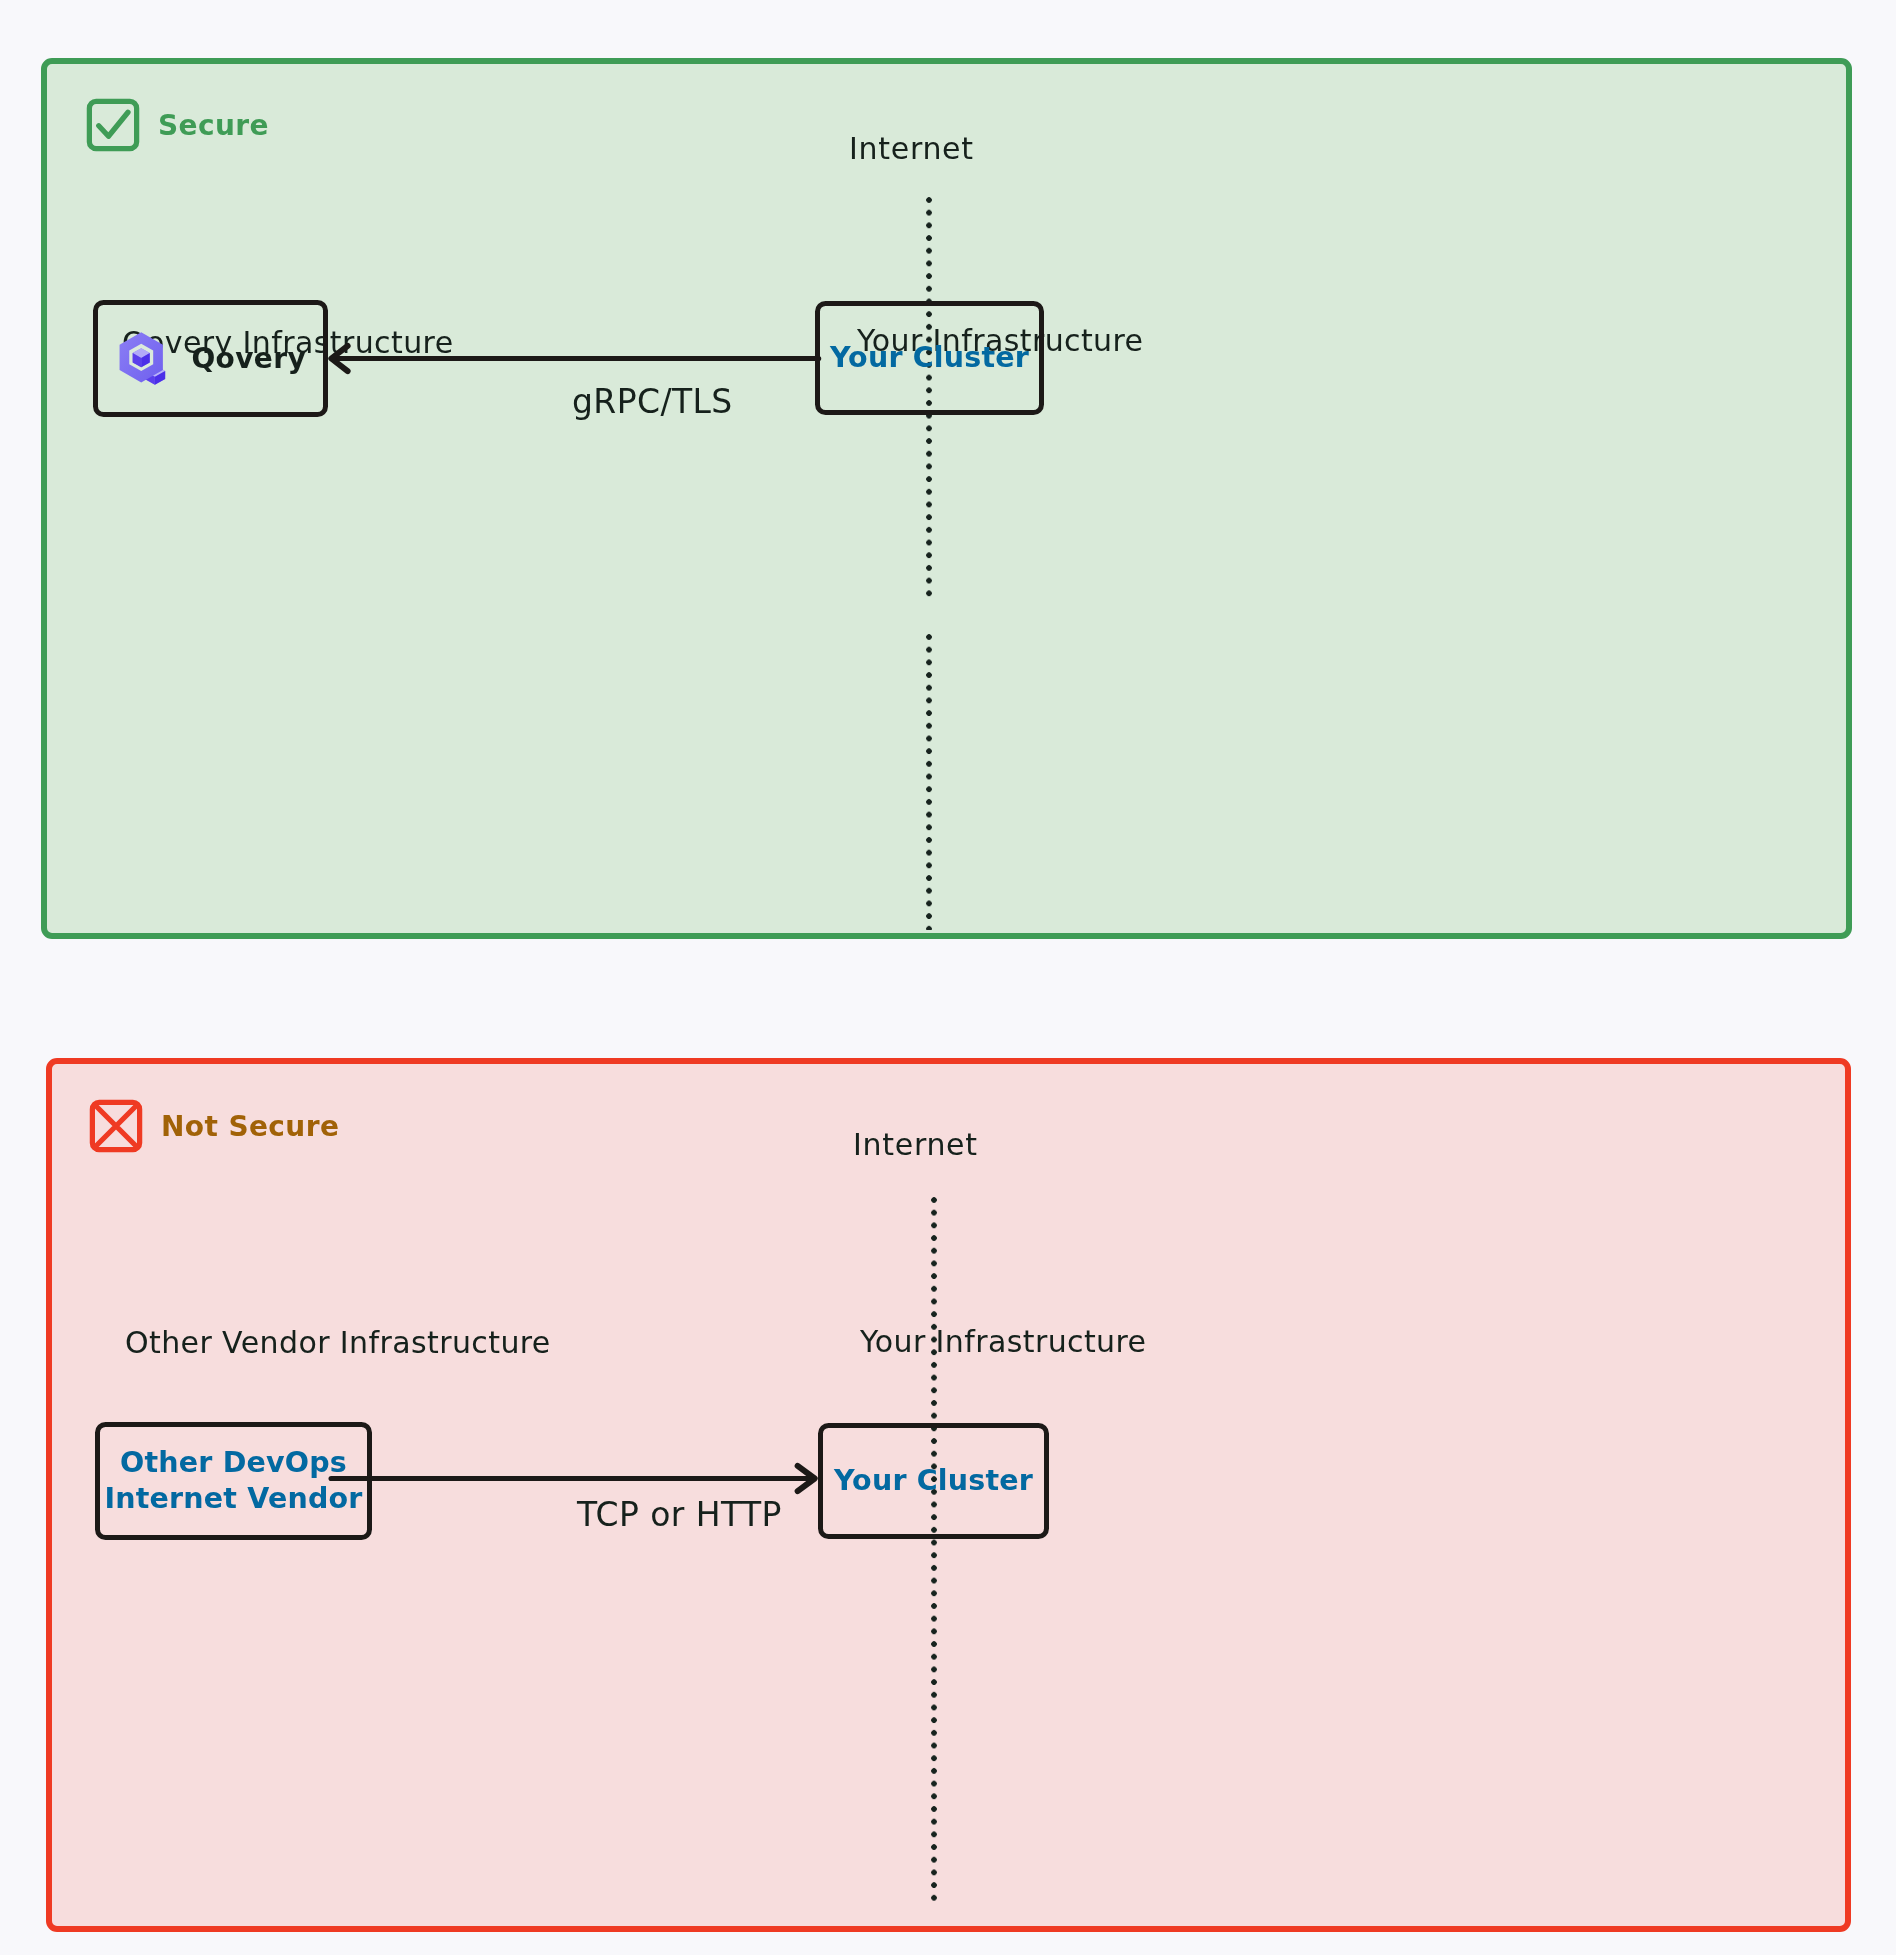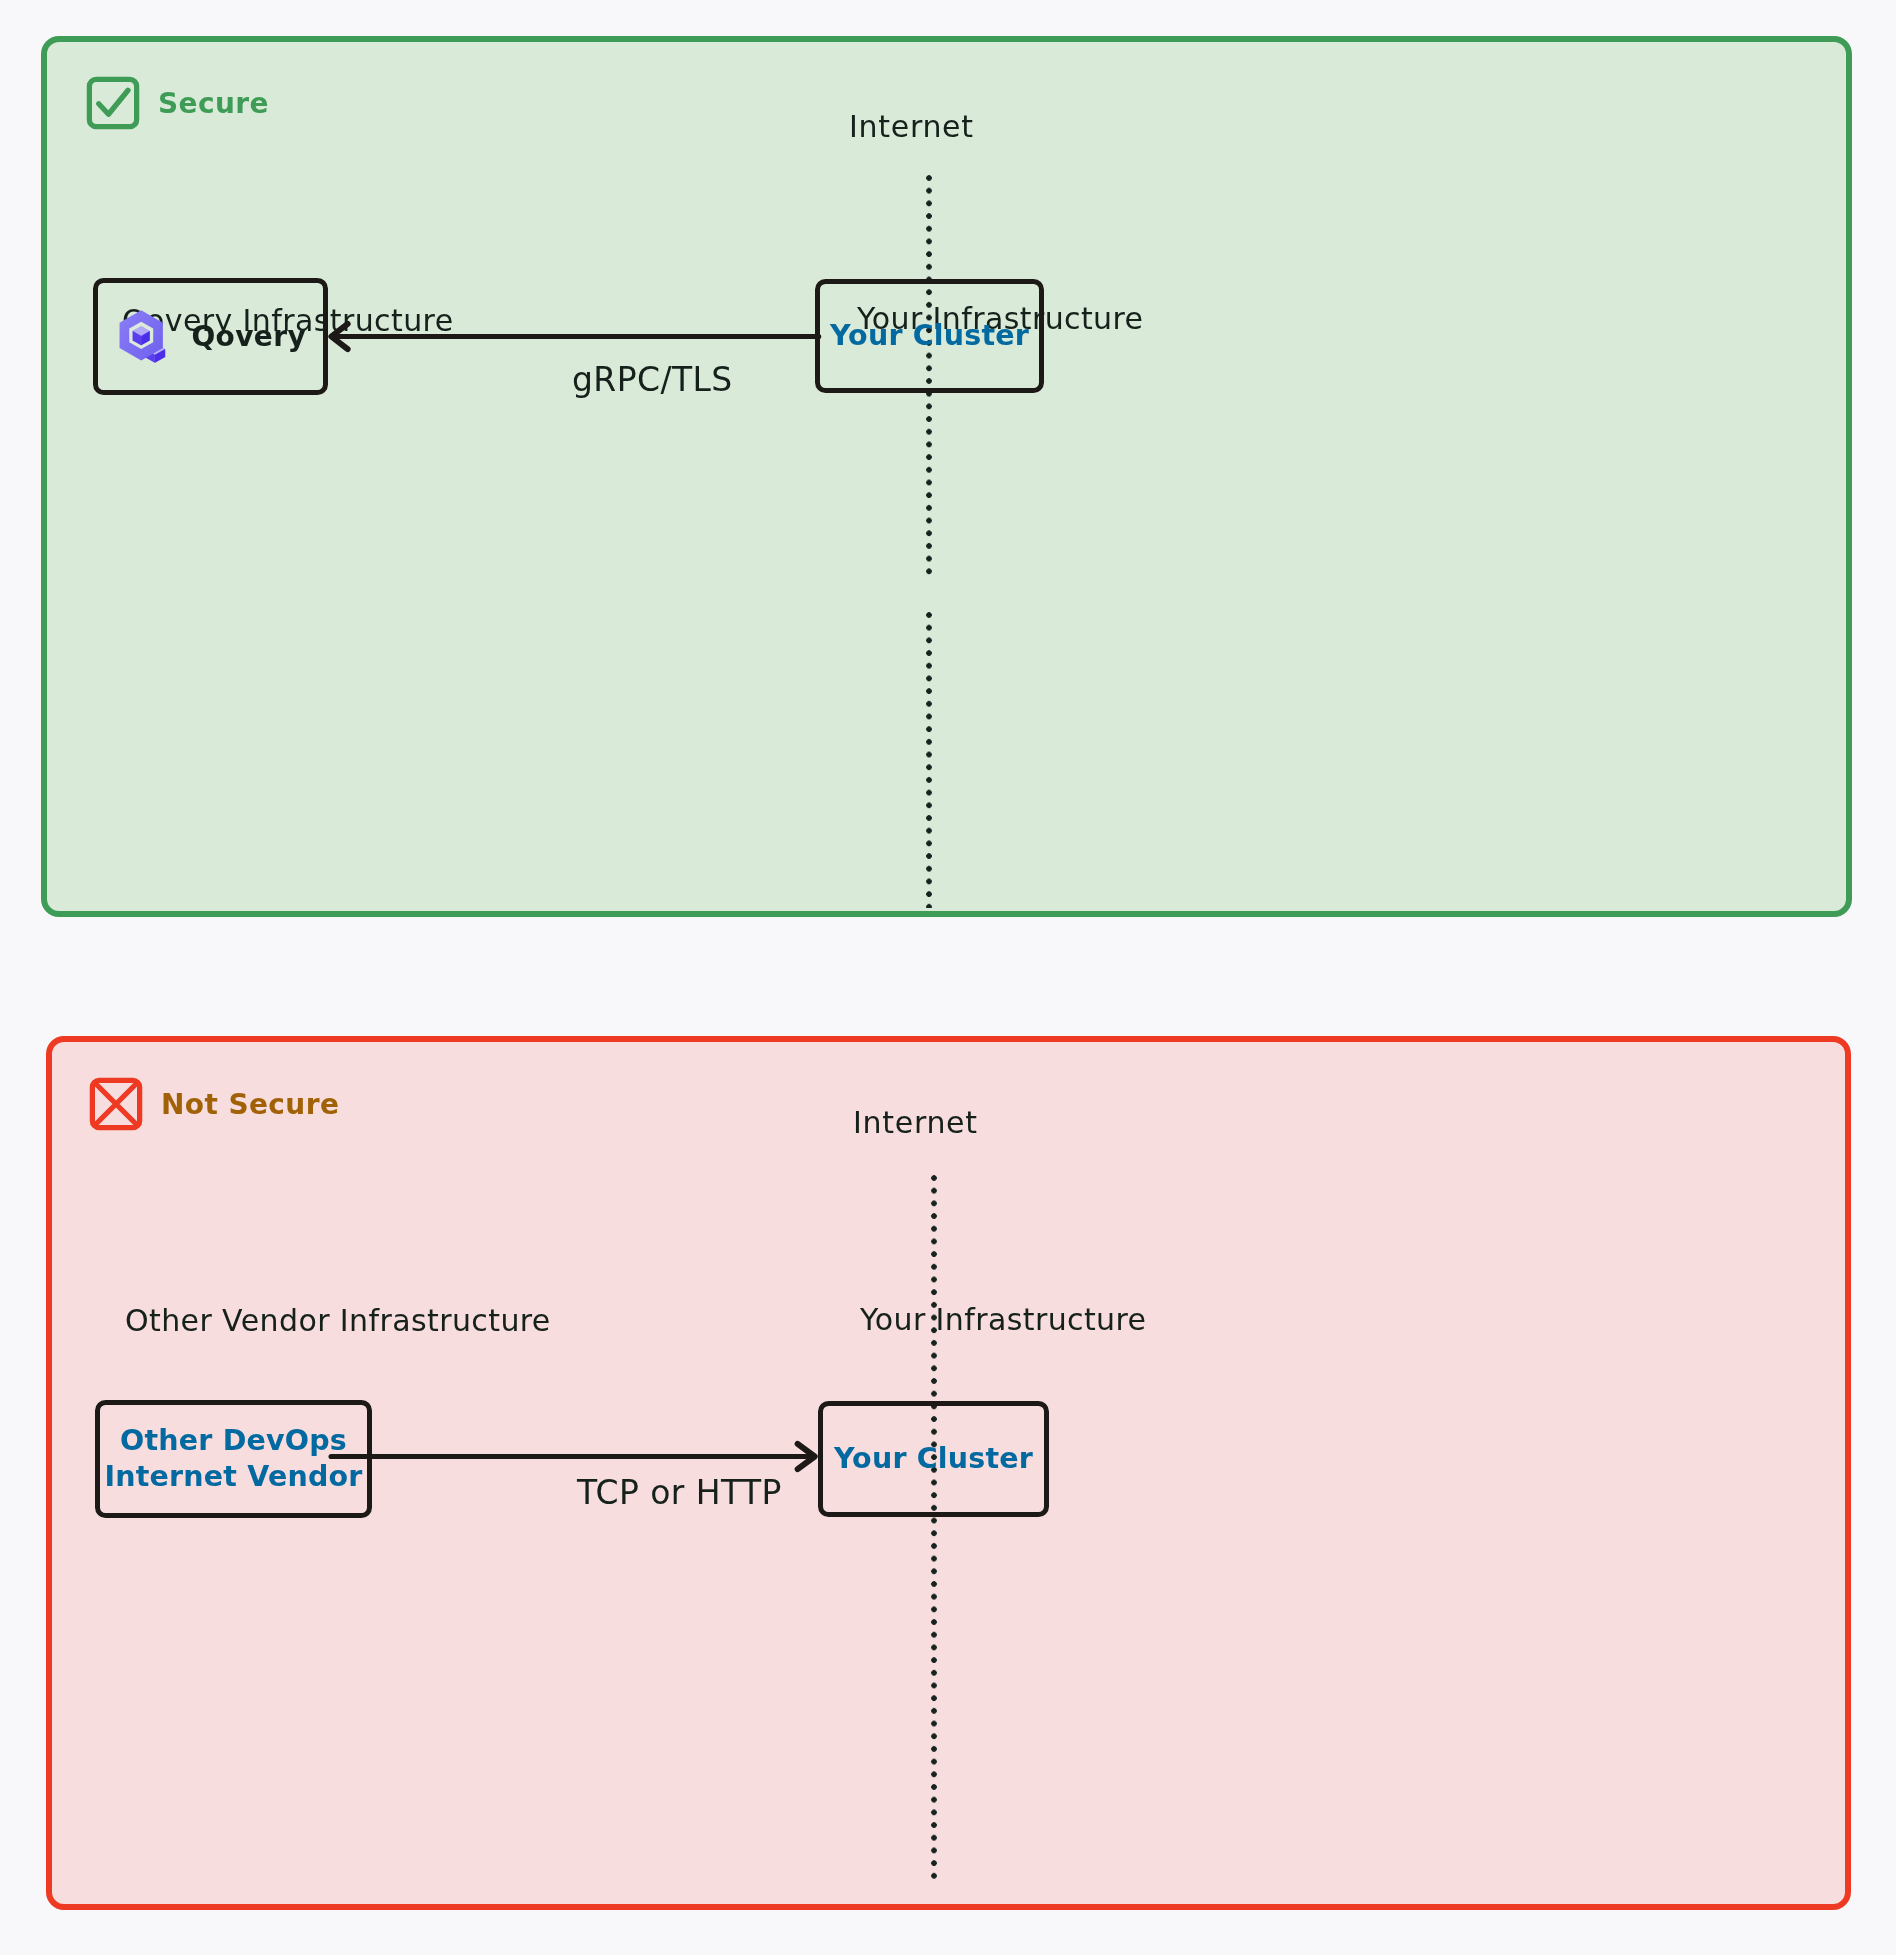--- a/index.html
+++ b/index.html
@@ -12,21 +12,22 @@
     height: 1955px;
     font-family: "DejaVu Sans", sans-serif;
     position: relative;
     overflow: hidden;
   }
 
   
   .panel {
     position: absolute;
     box-sizing: border-box;
-    border-radius: 18px;
+    border-radius: 11px;
+    margin-top: 22px;
   }
   #panel-secure {
     left: 41px;
     top: 36px;
     width: 1811px;
     height: 881px;
     background: #d9ead9;
     border: 6.7px solid #3f9c56;
   }
   #panel-not-secure {

